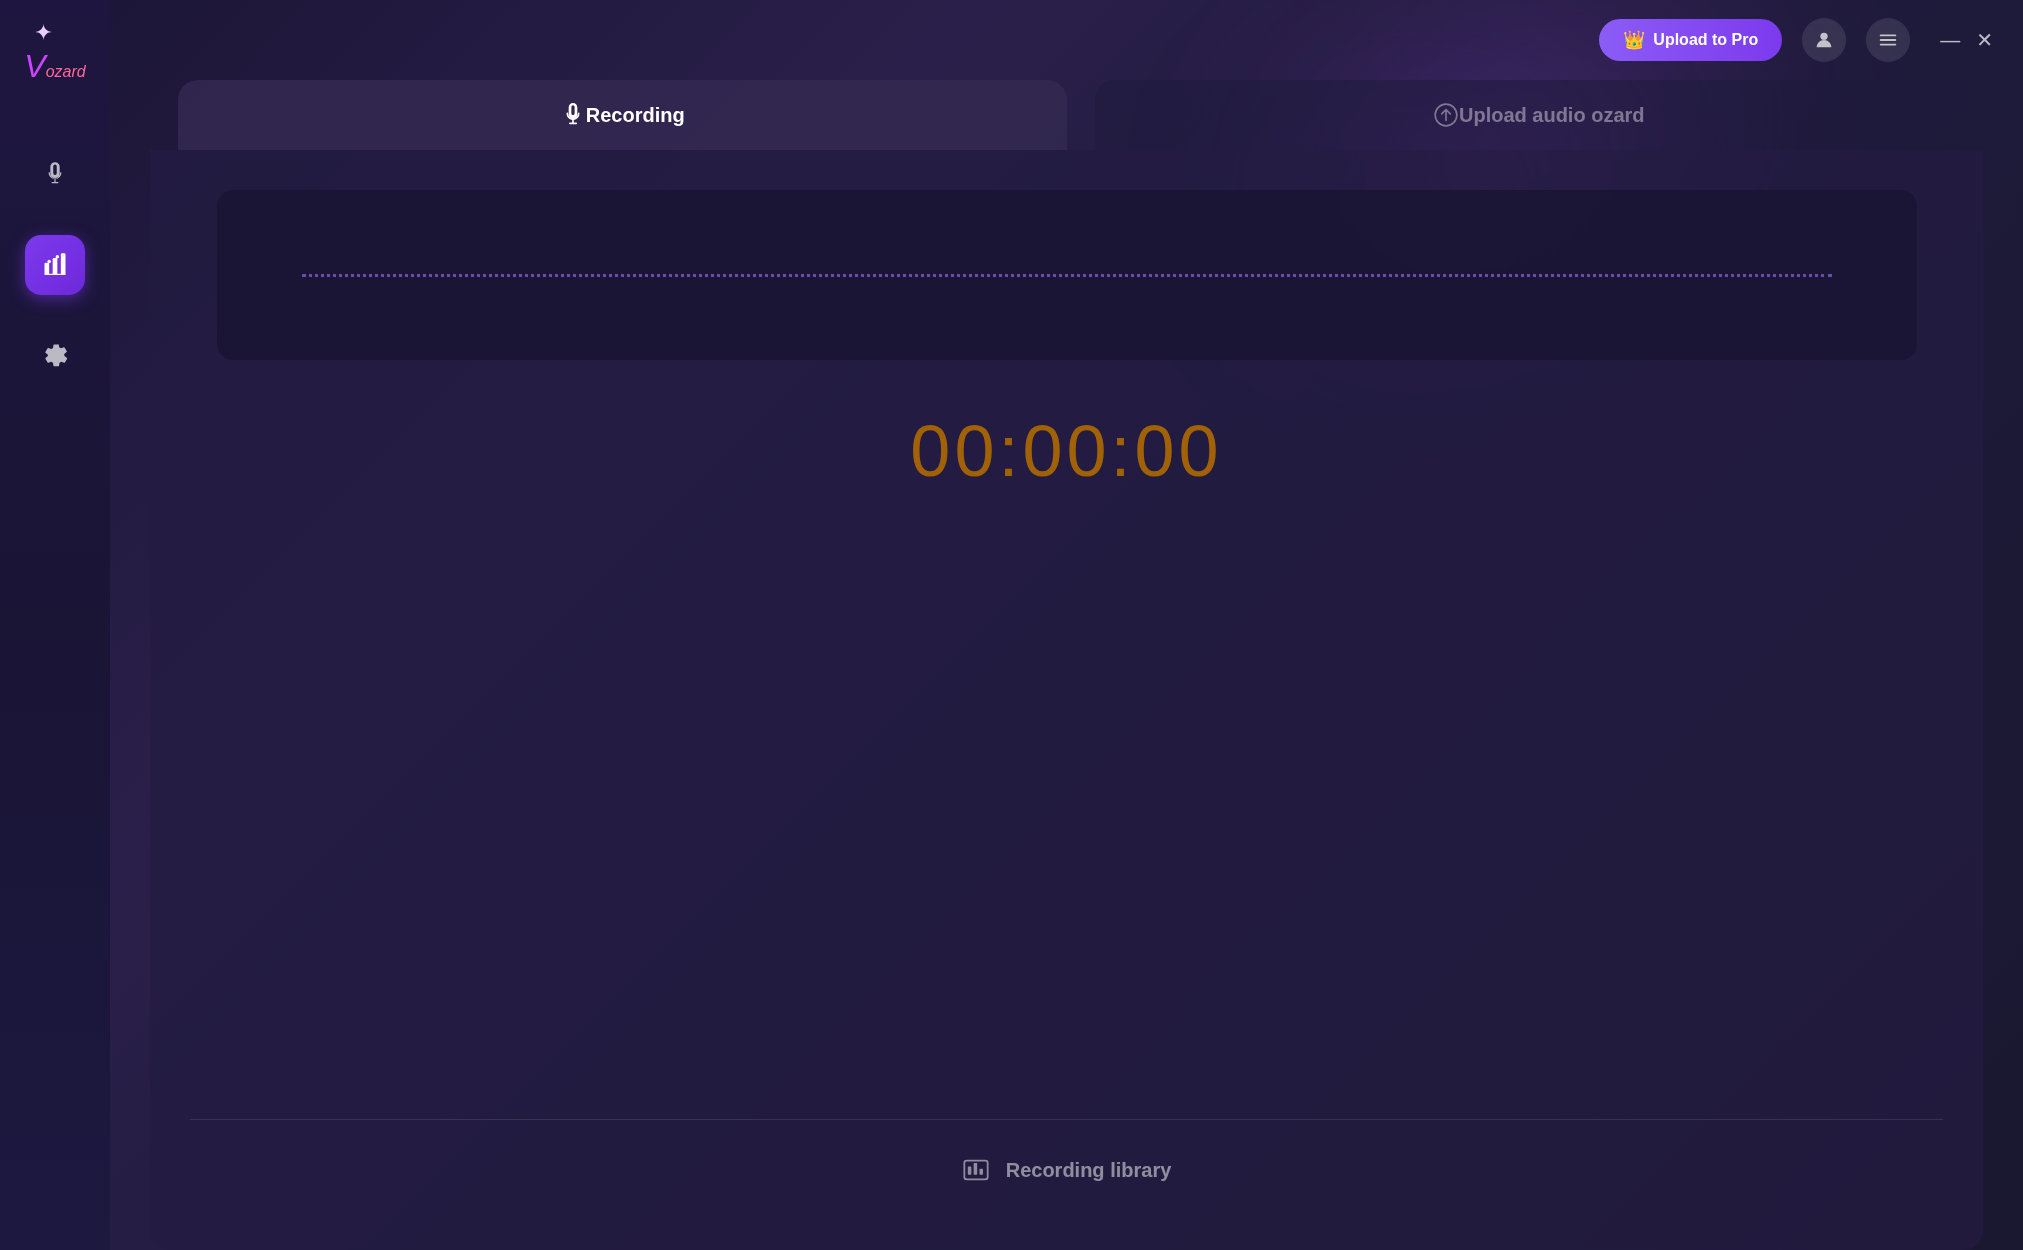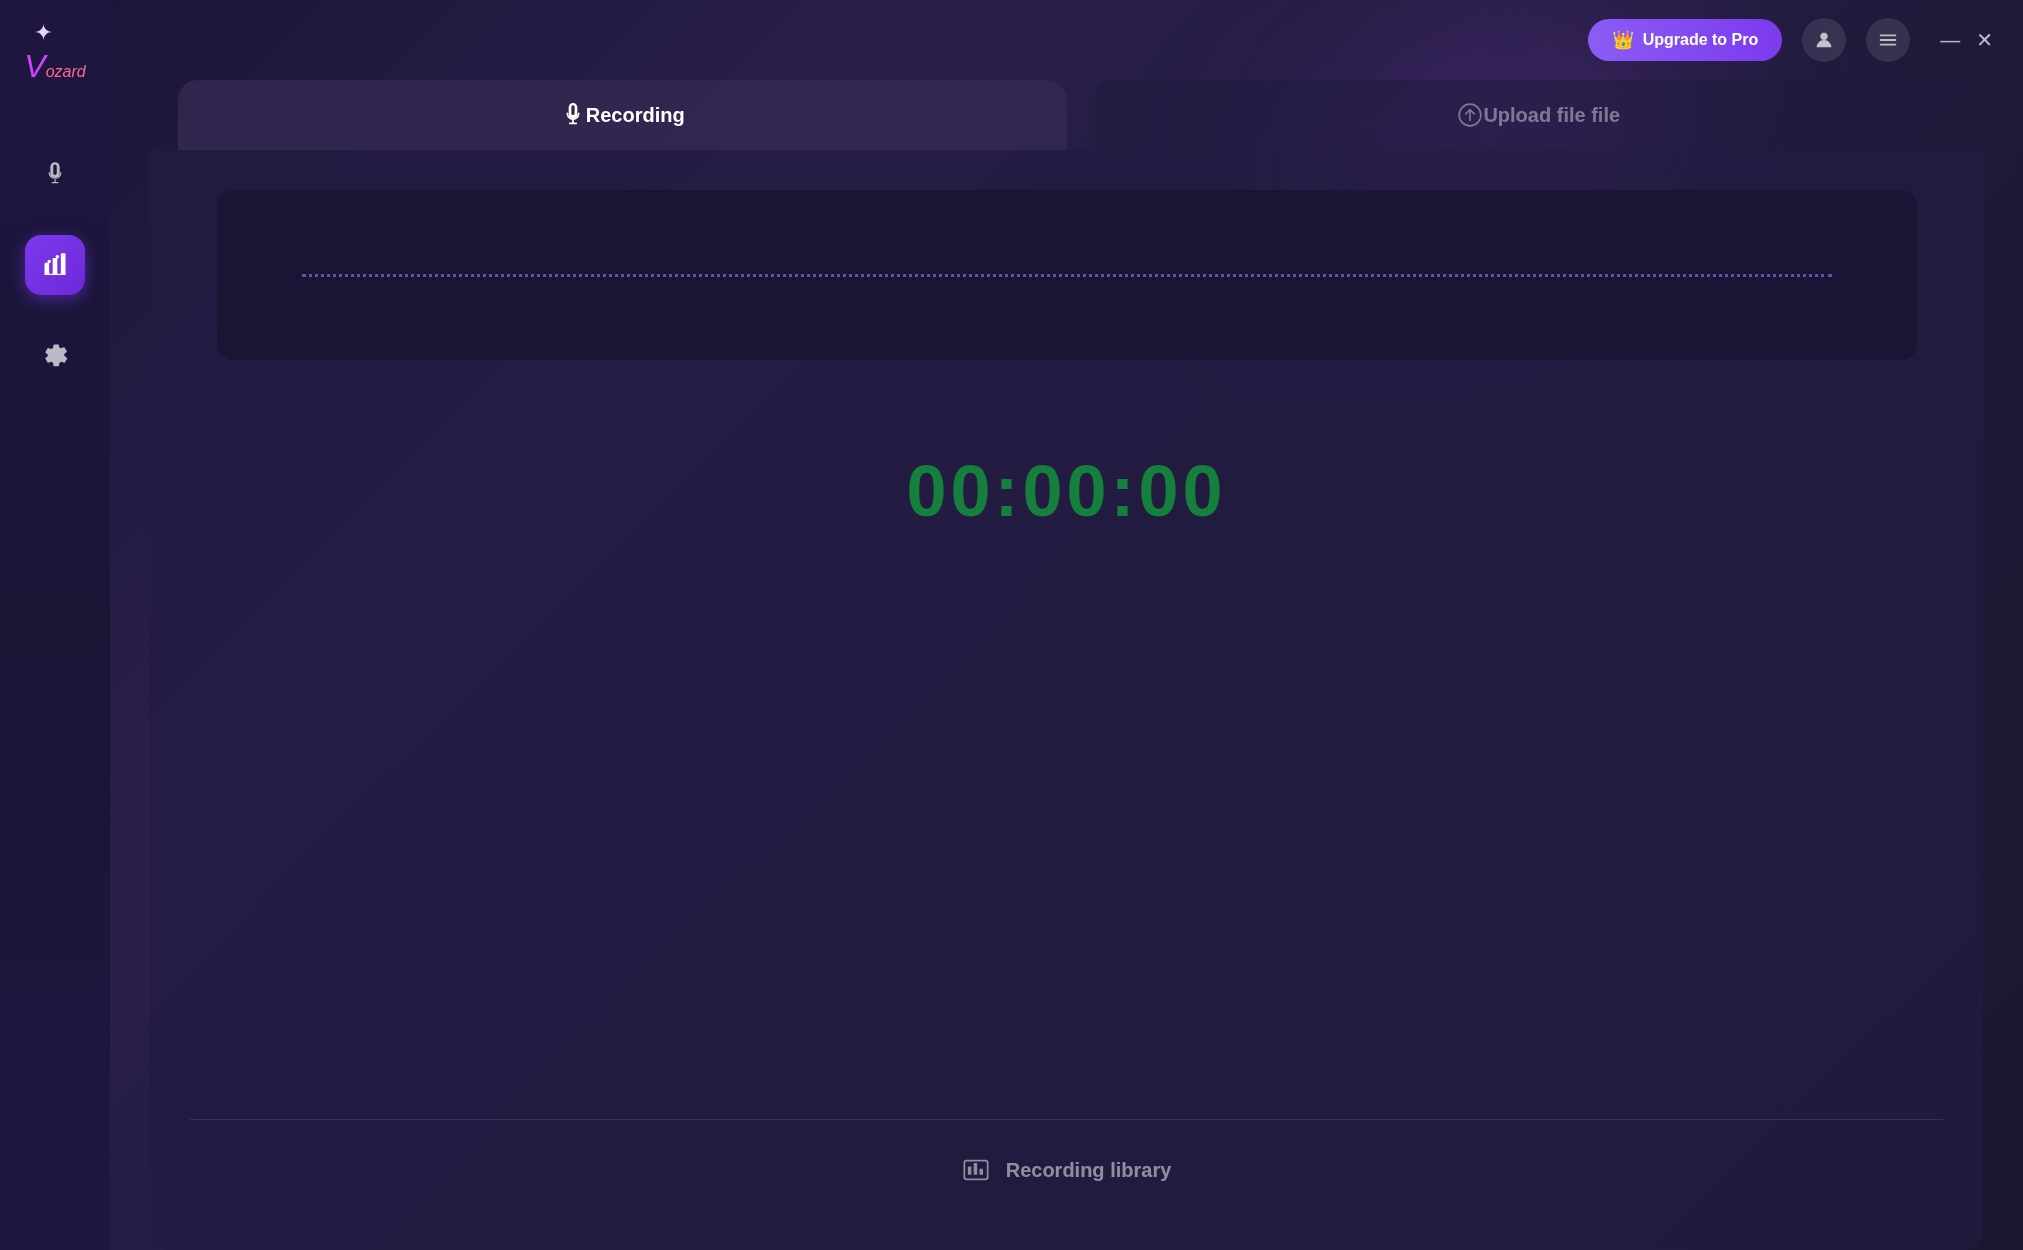--- a/index.html
+++ b/index.html
@@ -275,25 +275,24 @@
 
     .waveform-line {
       width: 90%;
       height: 2px;
       border-top: 3px dotted rgba(140, 100, 220, 0.7);
     }
 
     
     .timer-display {
       font-size: 72px;
-      font-weight: 700;
-      color: #15803d;
+      font-weight: 400;
+      color: #a16207;
       letter-spacing: 4px;
       margin-bottom: 60px;
-      margin-top: 40px;
     }
 
     
     .record-btn-container {
       display: flex;
       flex-direction: column;
       align-items: center;
       gap: 24px;
       margin-bottom: auto;
     }
@@ -398,21 +397,21 @@
       </svg>
     </div>
   </div>
 </div>
 
 <div class="main-content">
 
   <div class="header">
     <button class="upgrade-btn">
       <span class="crown-icon">👑</span>
-      <span>Upgrade to Pro</span>
+      <span>Upload to Pro</span>
     </button>
     <div class="header-actions">
       <button class="header-icon-btn">
         <svg viewBox="0 0 24 24" xmlns="http://www.w3.org/2000/svg">
           <circle cx="12" cy="8" r="4"></circle>
           <path d="M4 20c0-4.4 3.6-8 8-8s8 3.6 8 8"></path>
         </svg>
       </button>
       <button class="header-icon-btn">
         <svg viewBox="0 0 24 24" xmlns="http://www.w3.org/2000/svg">
@@ -433,21 +432,21 @@
       <svg viewBox="0 0 24 24" xmlns="http://www.w3.org/2000/svg" style="fill:white;width:26px;height:26px;">
         <path d="M12 1a4 4 0 0 0-4 4v6a4 4 0 0 0 8 0V5a4 4 0 0 0-4-4zm-1.5 3.5a1.5 1.5 0 0 1 3 0v6a1.5 1.5 0 0 1-3 0v-6zM6 10.5a.75.75 0 0 1 1.5 0A4.5 4.5 0 0 0 12 15a4.5 4.5 0 0 0 4.5-4.5.75.75 0 0 1 1.5 0A6 6 0 0 1 12.75 16.5V19H15a.75.75 0 0 1 0 1.5h-6A.75.75 0 0 1 9 19h2.25v-2.5A6 6 0 0 1 6 10.5z"></path>
       </svg>
       <span>Recording</span>
     </div>
     <div class="tab inactive">
       <svg viewBox="0 0 24 24" xmlns="http://www.w3.org/2000/svg" style="fill:rgba(255,255,255,0.4);width:26px;height:26px;">
         <circle cx="12" cy="12" r="10" fill="none" stroke="rgba(255,255,255,0.4)" stroke-width="1.5"></circle>
         <path d="M12 7v10M8 11l4-4 4 4" fill="none" stroke="rgba(255,255,255,0.4)" stroke-width="1.5" stroke-linecap="round"></path>
       </svg>
-      <span>Upload file file</span>
+      <span>Upload audio ozard</span>
     </div>
   </div>
 
   <div class="panel">
 
     <div class="waveform-container">
       <div class="waveform-line"></div>
     </div>
 
     <div class="timer-display">00:00:00</div>

